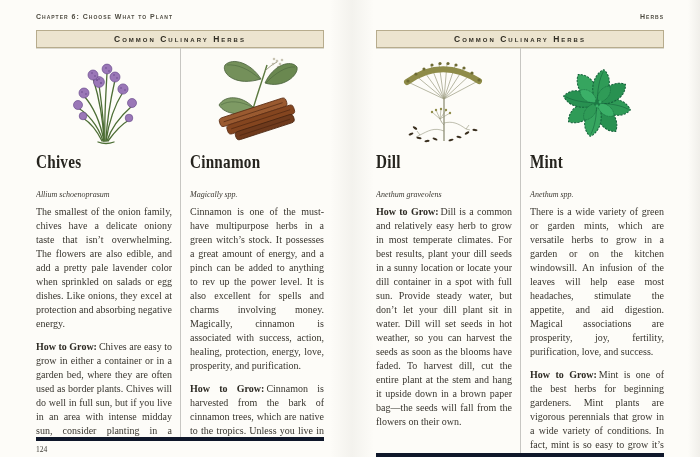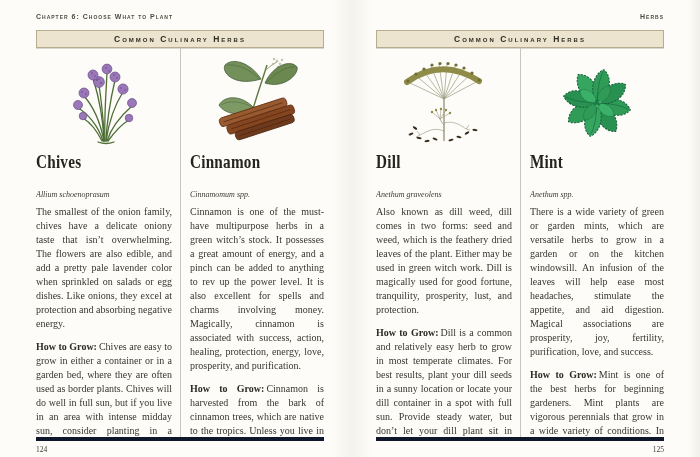--- a/index.html
+++ b/index.html
@@ -157,21 +157,21 @@
             <path d="M45 52 C34 46 22 45 14 50" stroke="#47603a" stroke-width="0.5" fill="none"></path>
             <g transform="rotate(-18 50 66)">
               <rect x="14" y="52" width="70" height="9" rx="3.5" fill="#9a5a30" stroke="#5d2f15" stroke-width="0.8"></rect>
               <rect x="19" y="61" width="70" height="9.5" rx="3.5" fill="#84451f" stroke="#5d2f15" stroke-width="0.8"></rect>
               <rect x="25" y="70" width="61" height="8.5" rx="3.5" fill="#6f3a1c" stroke="#4a2510" stroke-width="0.8"></rect>
               <path d="M18 56.5 L80 56.5 M23 65.5 L85 65.5 M29 74.5 L82 74.5" stroke="#4a2510" stroke-width="0.6"></path>
             </g>
           </svg>
         </div>
         <h2 class="herb-name">Cinnamon</h2>
-        <div class="latin">Cinnamomum spp.</div>
+        <div class="latin">Magically spp.</div>
         <p class="body-text">Cinnamon is one of the must-have multipurpose herbs in a green witch’s stock. It possesses a great amount of energy, and a pinch can be added to anything to rev up the power level. It is also excellent for spells and charms involving money. Magically, cinnamon is associated with success, action, healing, protection, energy, love, prosperity, and purification.</p>
         <p class="body-text"><span class="grow-label">How to Grow:</span><span>Cinnamon is harvested from the bark of cinnamon trees, which are native to the tropics. Unless you live in a tropical or subtropical climate, cinnamon should only be grown in containers indoors so you can provide the heat, humidity, and bright light that cinnamon prefers. Cinnamon plants require regular water but aren’t picky about fertilizer. Cinnamon bark is ready to harvest when plants reach three years of age, when it’s possible to peel away the outer bark and get to the yellow interior bark that can then be dried and ground into the familiar cinnamon spice.</span></p>
       </article>
     </div>
     <div class="page-footer">124</div>
   </section>
 
   <section class="page">
     <div class="running-head align-right">Herbs</div>
     <div class="banner">
@@ -237,21 +237,20 @@
               <ellipse rx="2.6" ry="1.1" transform="translate(57 85) rotate(-15)"></ellipse>
               <ellipse rx="2.6" ry="1.1" transform="translate(65 82) rotate(12)"></ellipse>
               <ellipse rx="2.6" ry="1.1" transform="translate(73 78) rotate(-30)"></ellipse>
               <ellipse rx="2.6" ry="1.1" transform="translate(81 75) rotate(8)"></ellipse>
               <ellipse rx="2.6" ry="1.1" transform="translate(21 73) rotate(35)"></ellipse>
             </g>
           </svg>
         </div>
         <h2 class="herb-name">Dill</h2>
         <div class="latin">Anethum graveolens</div>
-        <p class="body-text">Also known as dill weed, dill comes in two forms: seed and weed, which is the feathery dried leaves of the plant. Either may be used in green witch work. Dill is magically used for good fortune, tranquility, prosperity, lust, and protection.</p>
         <p class="body-text"><span class="grow-label">How to Grow:</span><span>Dill is a common and relatively easy herb to grow in most temperate climates. For best results, plant your dill seeds in a sunny location or locate your dill container in a spot with full sun. Provide steady water, but don’t let your dill plant sit in water. Dill will set seeds in hot weather, so you can harvest the seeds as soon as the blooms have faded. To harvest dill, cut the entire plant at the stem and hang it upside down in a brown paper bag—the seeds will fall from the flowers on their own.</span></p>
       </article>
 
       <article class="col second">
         <div class="illo">
           <svg viewBox="0 0 100 92">
             <g stroke="#14603a" stroke-width="1" stroke-dasharray="2.2 1.2">
               <g transform="rotate(15 50 48)">
                   <path d="M50 48 C58 38 76 36 84 46 C78 58 60 58 50 48 Z" fill="#2f9b57"></path>
                 </g>
@@ -310,15 +309,14 @@
             <circle cx="53" cy="47" r="1.4" fill="#3bb068"></circle>
             <circle cx="50" cy="51" r="1.4" fill="#3bb068"></circle>
           </svg>
         </div>
         <h2 class="herb-name">Mint</h2>
         <div class="latin">Anethum spp.</div>
         <p class="body-text">There is a wide variety of green or garden mints, which are versatile herbs to grow in a garden or on the kitchen windowsill. An infusion of the leaves will help ease most headaches, stimulate the appetite, and aid digestion. Magical associations are prosperity, joy, fertility, purification, love, and success.</p>
         <p class="body-text"><span class="grow-label">How to Grow:</span><span>Mint is one of the best herbs for beginning gardeners. Mint plants are vigorous perennials that grow in a wide variety of conditions. In fact, mint is so easy to grow it’s known for taking over whole gardens. Mint loves plenty of moisture but doesn’t like boggy or soggy ground and will thrive in all kinds of light conditions, from full sun to dappled shade. Keep your mint varieties well watered, and you’ll be rewarded with a steady supply of leaves.</span></p>
       </article>
     </div>
-    <div class="page-footer align-right">125</div>
   </section>
 </div>
 
 </body></html>

